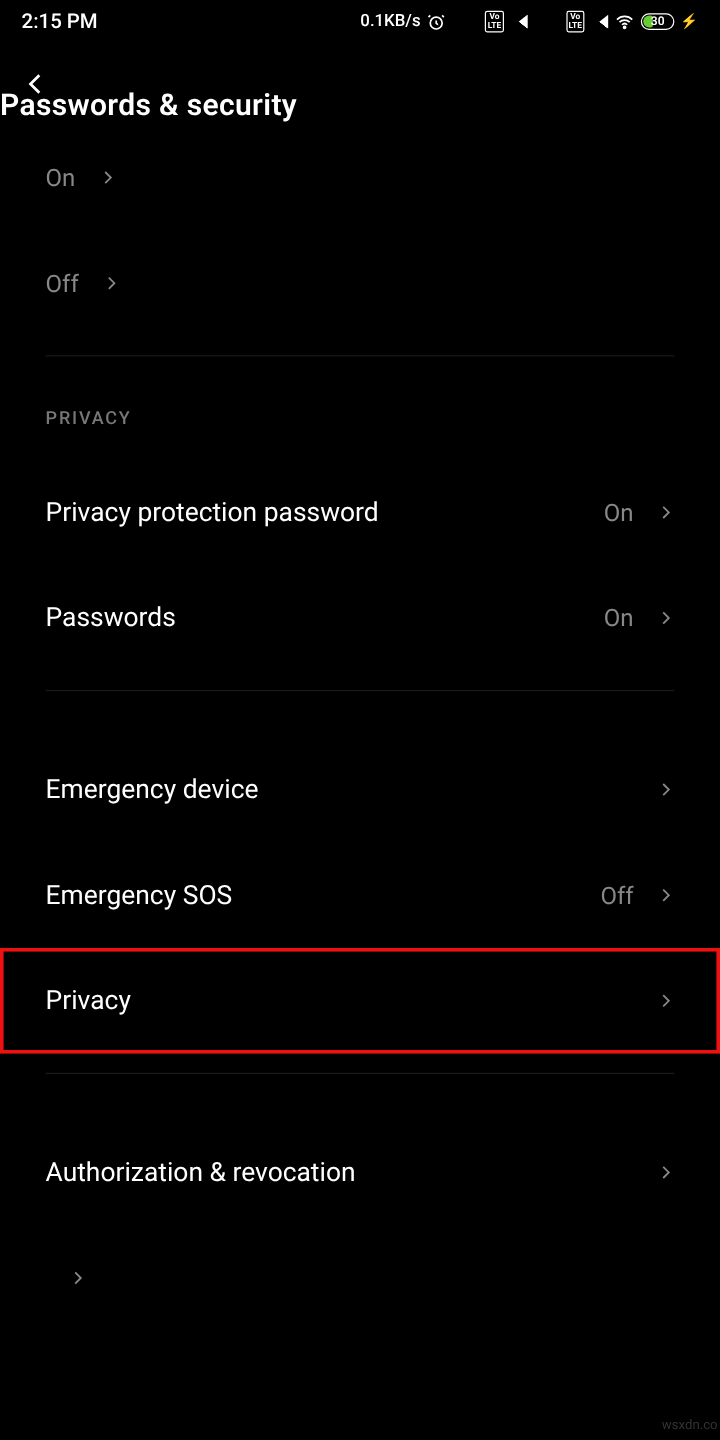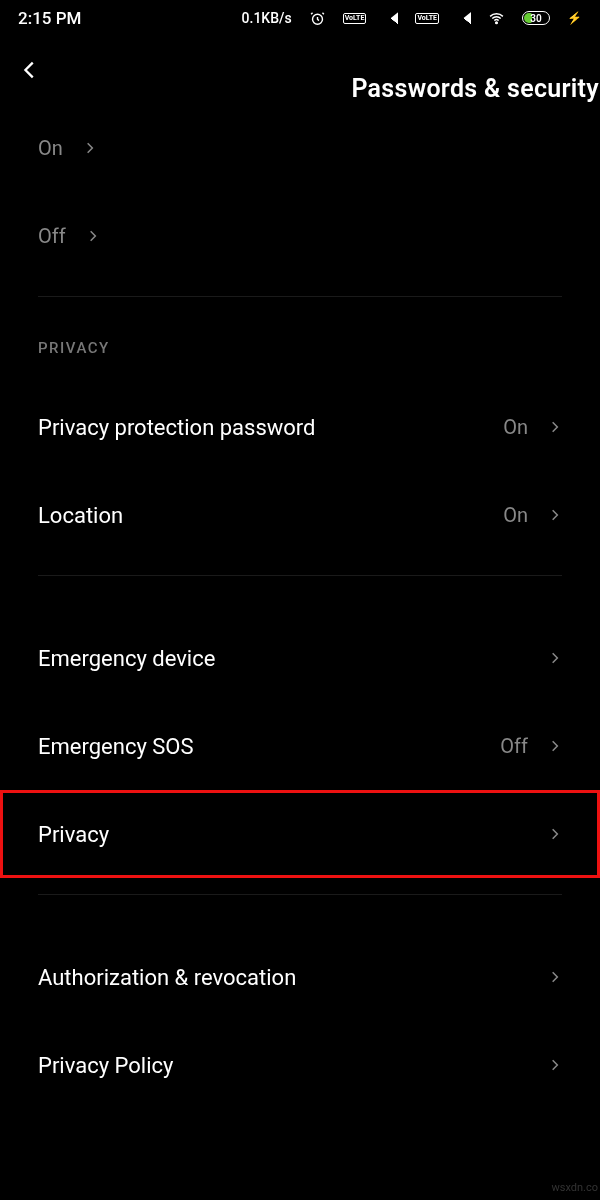--- a/index.html
+++ b/index.html
@@ -1,36 +1,36 @@
 <!DOCTYPE html>
 <html><head>
   <meta charset="utf-8">
   <style>
     * { margin: 0; padding: 0; box-sizing: border-box; font-family: -apple-system, Roboto, "Segoe UI", sans-serif; }
     body { width: 600px; height: 1200px; background: #000; color: #fff; overflow: hidden; position: relative; }
 
     
     .status-bar { height: 36px; display: flex; align-items: center; justify-content: space-between; padding: 0 18px; font-size: 17px; font-weight: 500; }
     .status-left { }
-    .status-right { display: flex; align-items: center; gap: 17px; font-size: 14px; }
+    .status-right { display: flex; align-items: center; gap: 5px; font-size: 14px; }
     .status-right span { display: inline-flex; align-items: center; }
-    .volte-box { border: 1px solid #fff; border-radius: 2px; font-size: 7px; line-height: 7px; padding: 1px 1px; font-weight: 700; display: flex; align-items: center; }
+    .volte-box { border: 1px solid #fff; border-radius: 2px; font-size: 7px; line-height: 7px; padding: 1px 1px; font-weight: 700; display: flex; flex-direction: column; align-items: center; margin-left: 27px; }
     .signal { display: inline-block; width: 15px; height: 12px; background: linear-gradient(to top right, transparent 48%, #fff 50%); clip-path: polygon(0 100%,100% 100%,100% 0); }
     .battery { display:inline-flex; align-items:center; gap:2px; }
     .battery-body { width: 28px; height: 14px; border: 1.5px solid #fff; border-radius: 8px; position: relative; overflow: hidden; }
     .battery-level { position: absolute; left: 1px; top: 1px; bottom: 1px; width: 30%; background: #6c3; border-radius: 6px 2px 2px 6px; }
     .battery-text { position: absolute; inset:0; display:flex; align-items:center; justify-content:center; font-size:10px; font-weight:600; }
     .bolt { font-size: 12px; }
     .wifi-ic, .alarm-ic { width:17px; height:17px; }
 
     
     .header { height: 68px; display: flex; align-items: center; position: relative; }
     .back-btn { width: 60px; height: 100%; display: flex; align-items: center; justify-content: center; }
     .back-btn svg { width: 22px; height: 22px; stroke:#fff; stroke-width:2.5; fill:none; }
-    .header-title { position: absolute; left: 0; right: 1px; text-align: right; font-size: 25px; font-weight: 600; pointer-events: none; letter-spacing: 0.3px; margin-top: 36px;}
+    .header-title { position: absolute; left: 0; right: 16px; text-align: left; font-size: 25px; font-weight: 600; pointer-events: none; letter-spacing: 0.3px; margin-top: 36px;}
 
     
     .list { }
     .item { display: flex; align-items: center; justify-content: space-between; padding: 0 38px; height: 88px; }
     .item-label { font-size: 22px; color: #fff; font-weight: 400; }
     .item-right { display: flex; align-items: center; gap: 20px; }
     .item-value { font-size: 20px; color: #888; }
     .chevron { width: 14px; height: 22px; }
     .chevron svg { width: 100%; height:100%; stroke:#888; stroke-width:2.6; fill:none; }
 
@@ -117,21 +117,21 @@
   <div class="item">
     <span class="item-label">Privacy protection password</span>
     <span class="item-right">
       <span class="item-value">On</span>
       <span class="chevron"><svg viewBox="0 0 24 24">
             <polyline points="8 4 16 12 8 20"></polyline>
           </svg></span>
     </span>
   </div>
   <div class="item">
-    <span class="item-label">Location</span>
+    <span class="item-label">Passwords</span>
     <span class="item-right">
       <span class="item-value">On</span>
       <span class="chevron"><svg viewBox="0 0 24 24">
             <polyline points="8 4 16 12 8 20"></polyline>
           </svg></span>
     </span>
   </div>
 </div>
 
 <div class="divider"></div>
@@ -172,21 +172,20 @@
   <div class="item">
     <span class="item-label">Authorization &amp; revocation</span>
     <span class="item-right">
       <span class="item-value"></span>
       <span class="chevron"><svg viewBox="0 0 24 24">
             <polyline points="8 4 16 12 8 20"></polyline>
           </svg></span>
     </span>
   </div>
   <div class="item">
-    <span class="item-label">Privacy Policy</span>
     <span class="item-right">
       <span class="item-value"></span>
       <span class="chevron"><svg viewBox="0 0 24 24">
             <polyline points="8 4 16 12 8 20"></polyline>
           </svg></span>
     </span>
   </div>
 </div>
 
 <div class="watermark">wsxdn.co</div>

